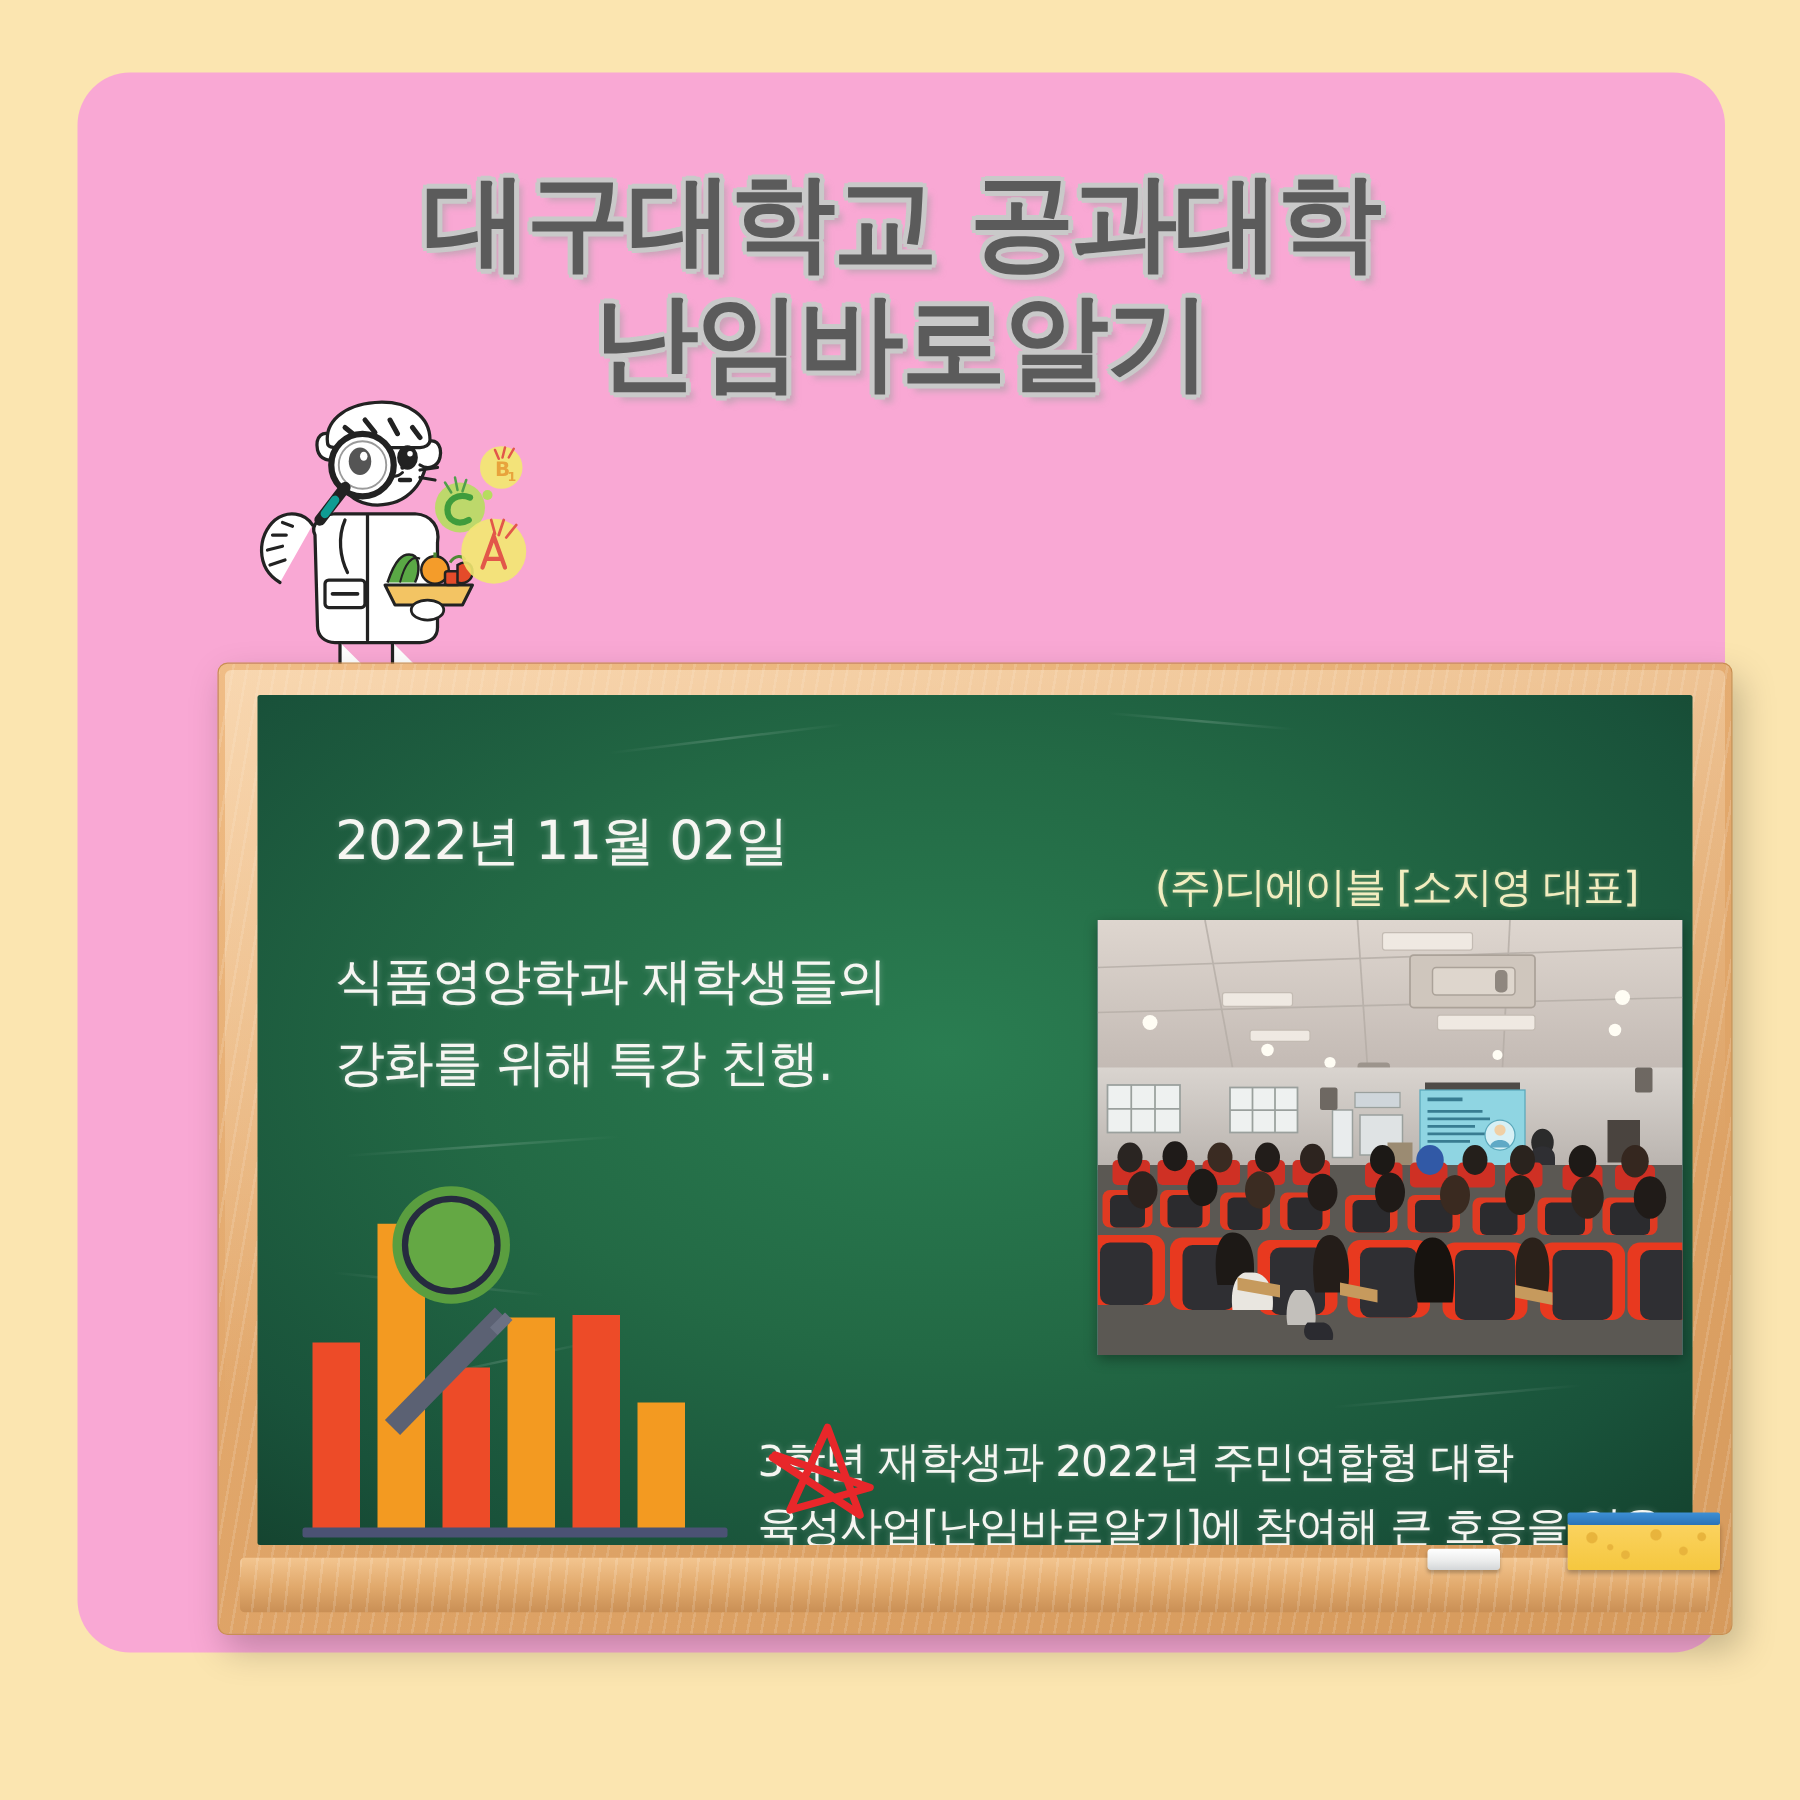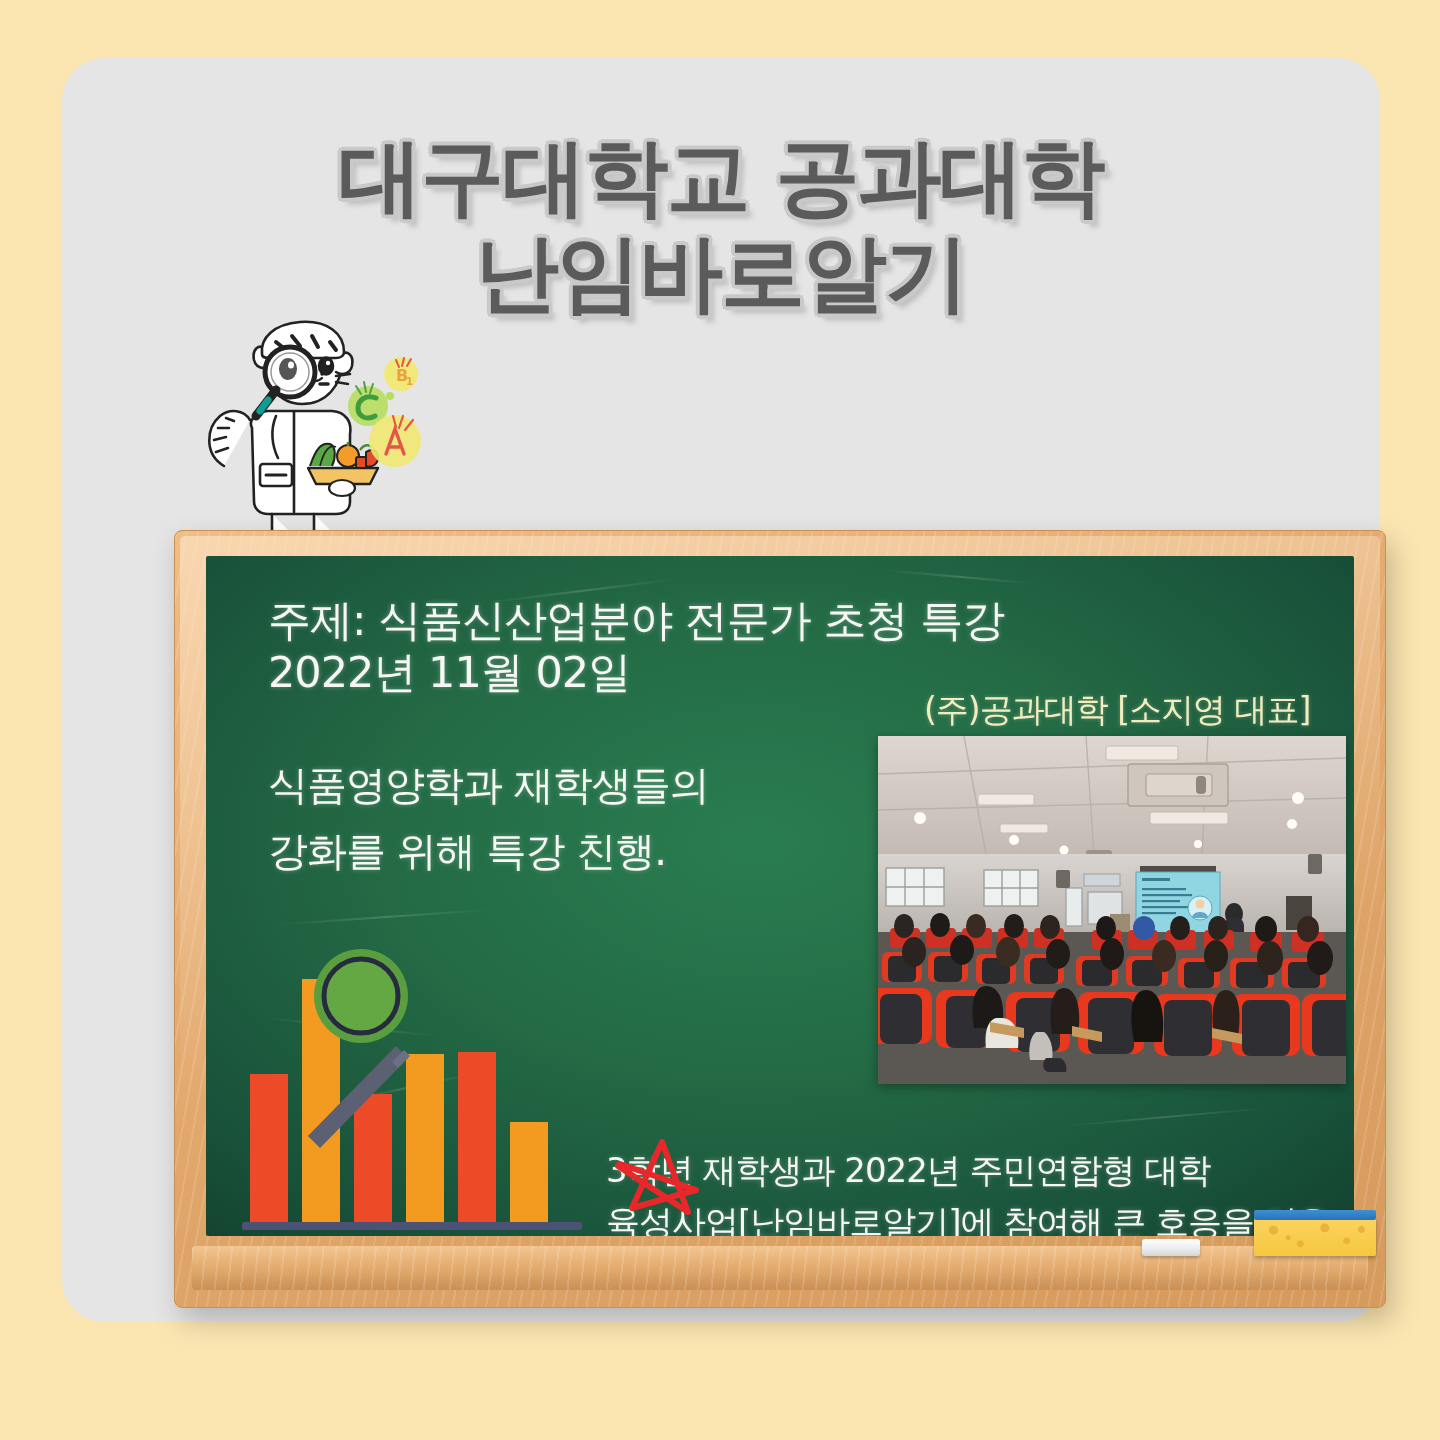--- a/index.html
+++ b/index.html
@@ -12,21 +12,21 @@
     overflow: hidden;
   }
 
   
   .card {
     position: absolute;
     left: 62px;
     top: 58px;
     width: 1318px;
     height: 1264px;
-    background: #e5e5e5;
+    background: #f9a8d4;
     border-radius: 42px;
   }
 
   
   .title-block {
     position: absolute;
     left: 0;
     top: 72px;
     width: 100%;
     text-align: center;
@@ -354,24 +354,23 @@
 
     <div class="board-surface">
 
       <div class="smudge" style="left:280px;top:34px;width:190px;transform:rotate(-7deg);"></div>
       <div class="smudge" style="left:680px;top:20px;width:150px;transform:rotate(5deg);"></div>
       <div class="smudge" style="left:70px;top:360px;width:220px;transform:rotate(-4deg);"></div>
       <div class="smudge" style="left:60px;top:470px;width:170px;transform:rotate(6deg);"></div>
       <div class="smudge" style="left:860px;top:560px;width:200px;transform:rotate(-5deg);"></div>
       <div class="smudge" style="left:140px;top:530px;width:130px;transform:rotate(-12deg);"></div>
 
-      <div class="chalk topic-line">주제: 식품신산업분야 전문가 초청 특강</div>
       <div class="chalk date-line">2022년 11월 02일</div>
 
-      <div class="company-line">(주)공과대학 [소지영 대표]</div>
+      <div class="company-line">(주)디에이블 [소지영 대표]</div>
 
       <div class="body-text">
         <p>식품영양학과 재학생들의</p>
         <p>강화를 위해 특강 친행.</p>
       </div>
 
       <div class="note-text">
         <p>3학년 재학생과 2022년 주민연합형 대학</p>
         <p>육성사업[난임바로알기]에 참여해 큰 호응을 얻음.</p>
       </div>

